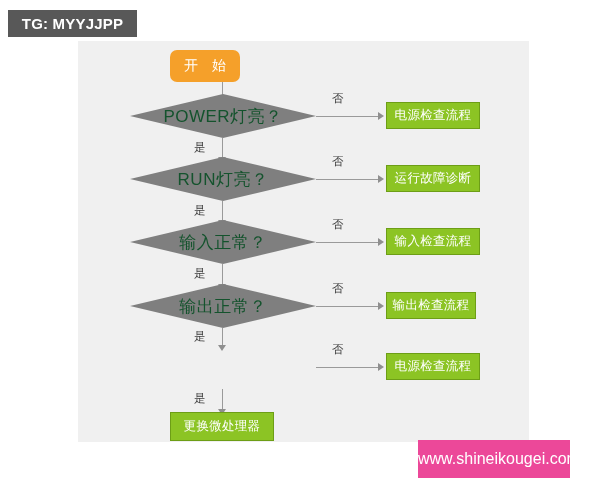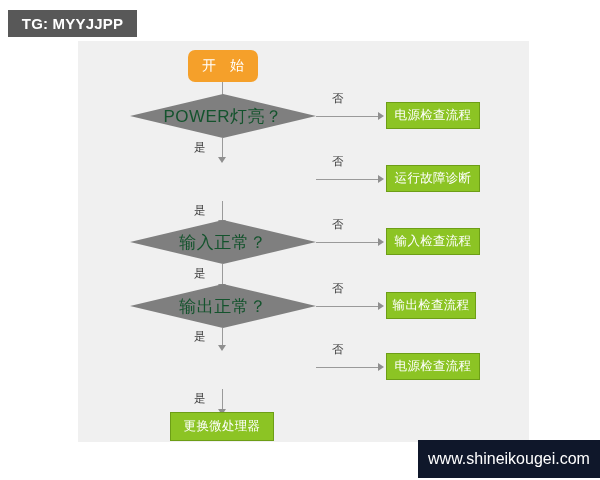--- a/index.html
+++ b/index.html
@@ -30,23 +30,23 @@
     letter-spacing: 0.2px;
     white-space: nowrap;
     font-weight: bold;
   }
 
   
   #site-badge {
     position: absolute;
     left: 418px;
     top: 440px;
-    width: 182px;
+    width: 152px;
     height: 38px;
-    background: #0f172a;
+    background: #ec4899;
     color: #ffffff;
     font-size: 16px;
     line-height: 38px;
     text-align: center;
     white-space: nowrap;
   }
 
   
   #panel {
     position: absolute;
@@ -146,38 +146,42 @@
     white-space: nowrap;
   }
 </style>
 </head>
 <body>
 
 <div id="tg-badge">TG: MYYJJPP</div>
 
 <div id="panel">
 
-  <div class="start-box" style="left:110px; top:9px; width:70px; height:32px;">开  始</div>
+  <div class="start-box" style="left:92px; top:9px; width:70px; height:32px;">开  始</div>
 
   <div class="vline" style="left:144px; top:41px; height:20px;"></div>
   <div class="arrow-down" style="left:140px; top:58px;"></div>
 
   <div class="diamond" style="left:52px; top:53px; width:186px; height:44px;">
     <div class="shape"></div>
     <div class="dtext">POWER灯亮？</div>
   </div>
   <div class="hline" style="left:238px; top:75px; width:64px;"></div>
   <div class="arrow-right" style="left:300px; top:71px;"></div>
   <div class="edge-label" style="left:254px; top:50px;">否</div>
   <div class="green-box" style="left:308px; top:61px; width:94px; height:27px;">电源检查流程</div>
 
   <div class="vline" style="left:144px; top:97px; height:22px;"></div>
   <div class="arrow-down" style="left:140px; top:116px;"></div>
   <div class="edge-label" style="left:116px; top:99px;">是</div>
 
+  <div class="diamond" style="left:52px; top:116px; width:186px; height:44px;">
+    <div class="shape"></div>
+    <div class="dtext">RUN灯亮？</div>
+  </div>
   <div class="hline" style="left:238px; top:138px; width:64px;"></div>
   <div class="arrow-right" style="left:300px; top:134px;"></div>
   <div class="edge-label" style="left:254px; top:113px;">否</div>
   <div class="green-box" style="left:308px; top:124px; width:94px; height:27px;">运行故障诊断</div>
 
   <div class="vline" style="left:144px; top:160px; height:22px;"></div>
   <div class="arrow-down" style="left:140px; top:179px;"></div>
   <div class="edge-label" style="left:116px; top:162px;">是</div>
 
   <div class="diamond" style="left:52px; top:179px; width:186px; height:44px;">

